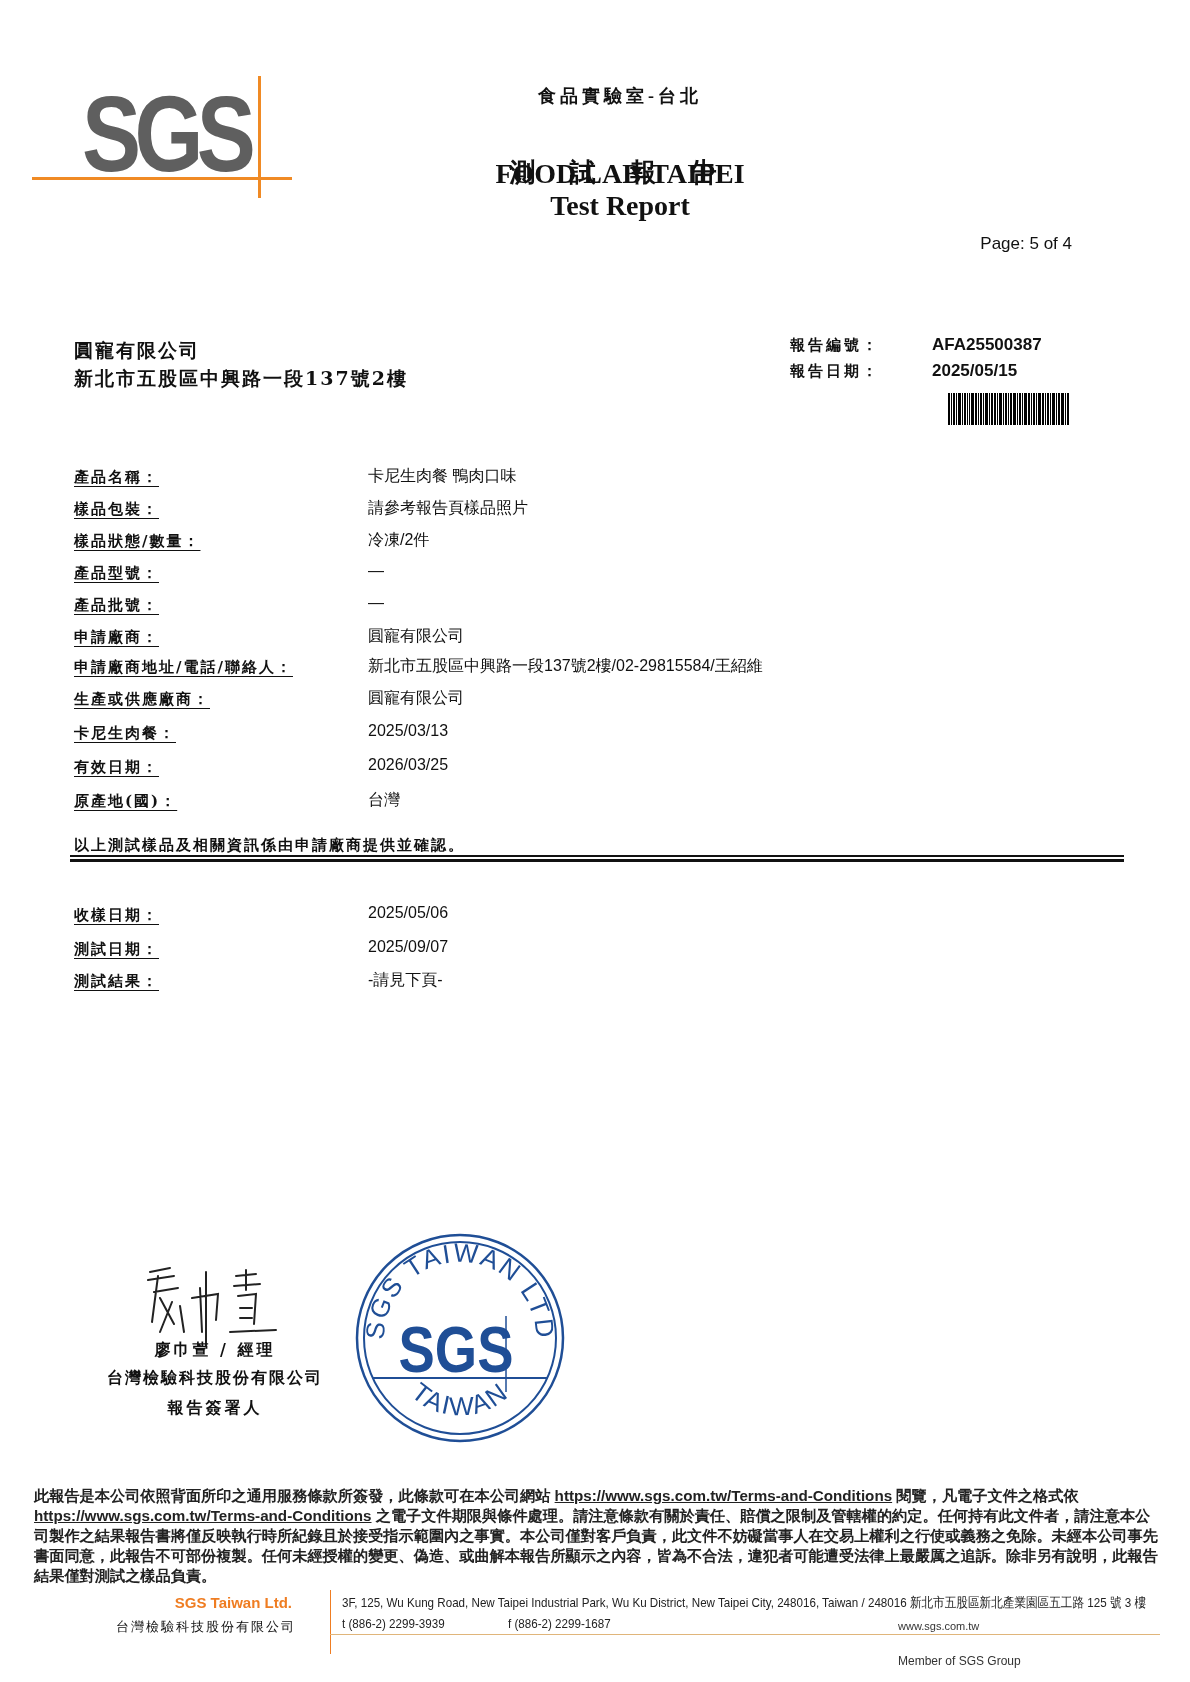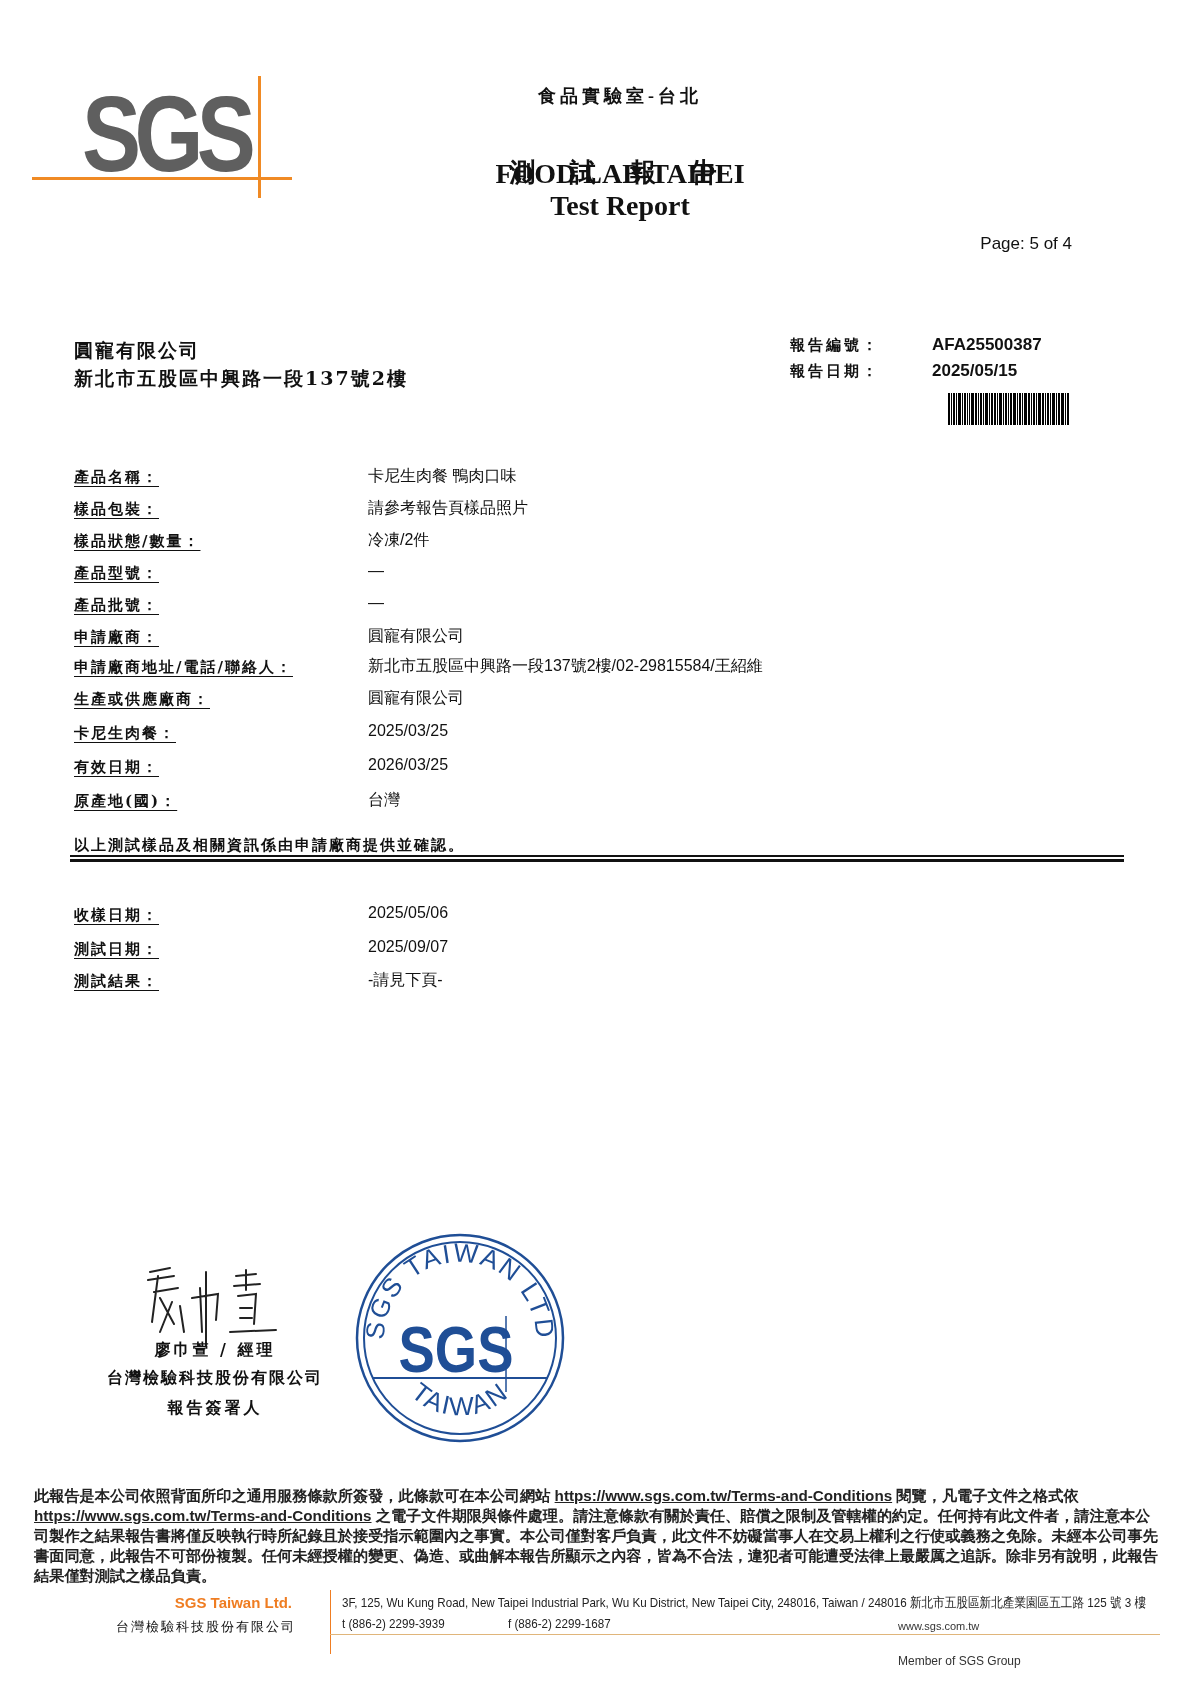--- a/index.html
+++ b/index.html
@@ -158,21 +158,21 @@
 <div class="abs f-label" style="top:628px">申請廠商：</div>
 <div class="abs f-value" style="top:626px">圓寵有限公司</div>
 
 <div class="abs f-label" style="top:658px">申請廠商地址/電話/聯絡人：</div>
 <div class="abs f-value" style="top:656px">新北市五股區中興路一段137號2樓/02-29815584/王紹維</div>
 
 <div class="abs f-label" style="top:690px">生產或供應廠商：</div>
 <div class="abs f-value" style="top:688px">圓寵有限公司</div>
 
 <div class="abs f-label" style="top:724px">卡尼生肉餐：</div>
-<div class="abs f-value" style="top:722px">2025/03/25</div>
+<div class="abs f-value" style="top:722px">2025/03/13</div>
 
 <div class="abs f-label" style="top:758px">有效日期：</div>
 <div class="abs f-value" style="top:756px">2026/03/25</div>
 
 <div class="abs f-label" style="top:792px">原產地(國)：</div>
 <div class="abs f-value" style="top:790px">台灣</div>
 
 <div class="abs notice">以上測試樣品及相關資訊係由申請廠商提供並確認。</div>
 <div class="abs rule1"></div>
 <div class="abs rule2"></div>

